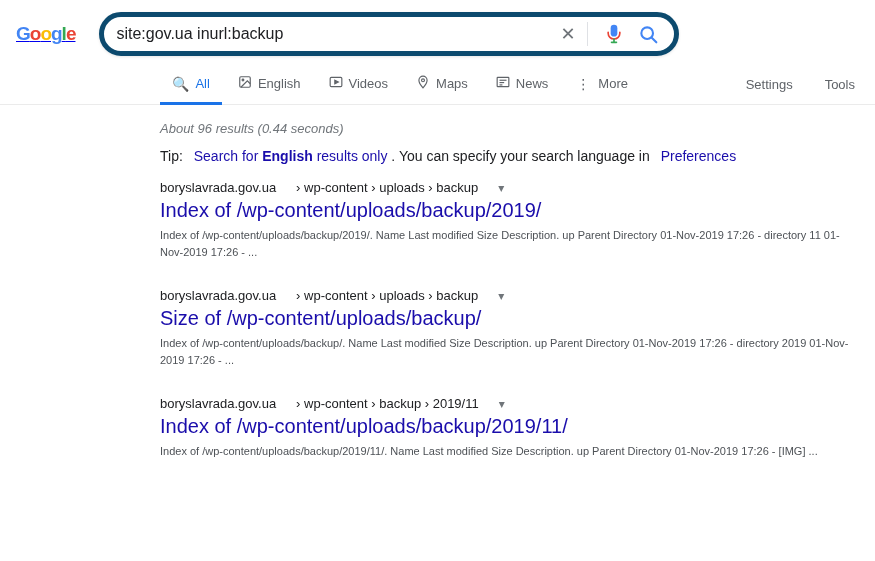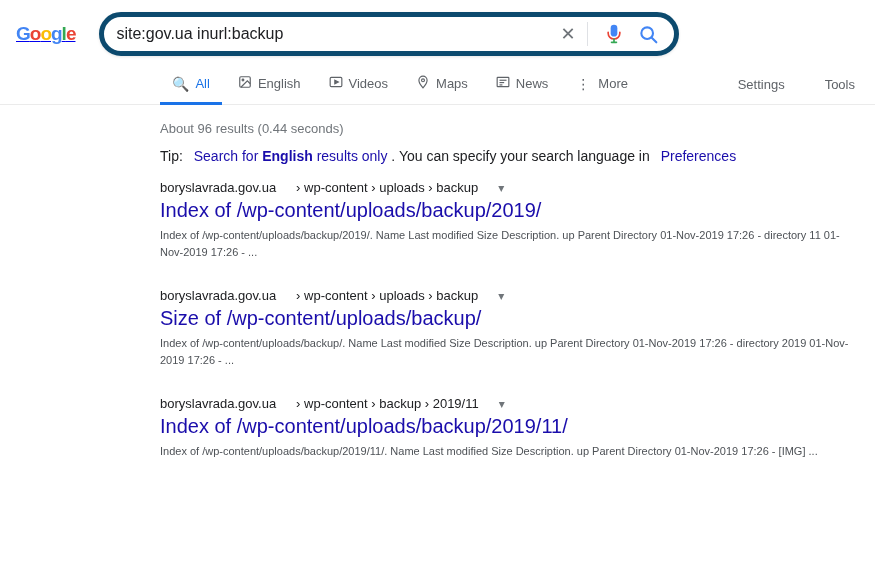--- a/index.html
+++ b/index.html
@@ -114,38 +114,39 @@
       top: 1px;
     }
     .nav-tab.active {
       color: #1a73e8;
       border-bottom-color: #1a73e8;
     }
     .nav-tab-icon { font-size: 14px; }
     .nav-right {
       display: flex;
       align-items: center;
-      gap: 32px;
+      gap: 24px;
       margin-left: auto;
     }
     .nav-right-link {
       font-size: 13px;
       color: #5f6368;
       cursor: pointer;
       padding: 10px 4px;
     }
 
     
     .results-area {
       padding: 8px 16px 0 160px;
     }
     .results-stats {
       font-size: 13px;
       color: #70757a;
       margin: 8px 0 12px 0;
+      font-style: italic;
     }
     
     .tip-box {
       font-size: 14px;
       color: #202124;
       margin-bottom: 16px;
     }
     .tip-box a { color: #1a0dab; text-decoration: none; margin-left: 7px; }
 
     

